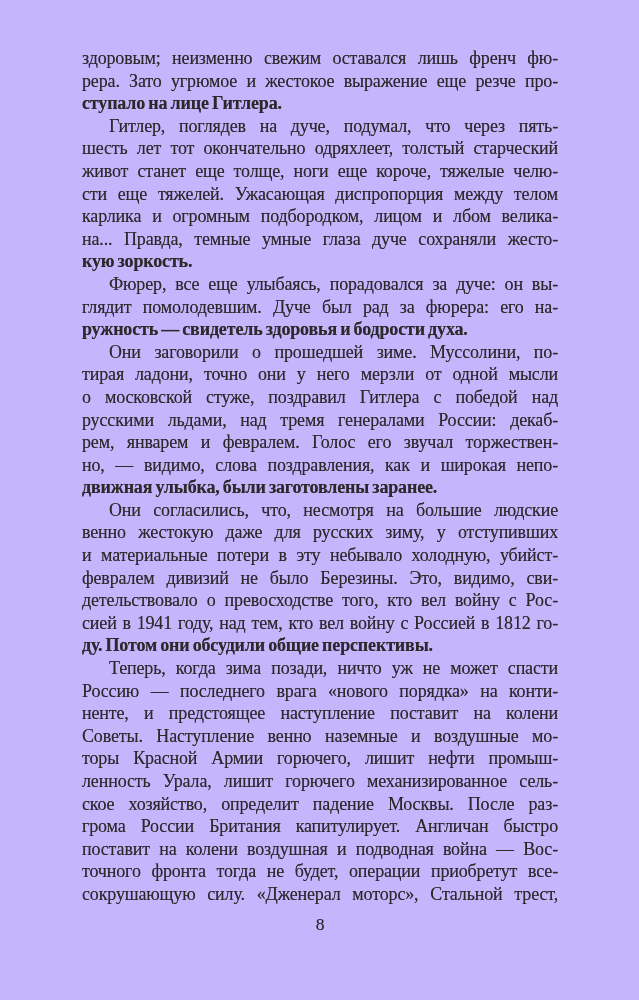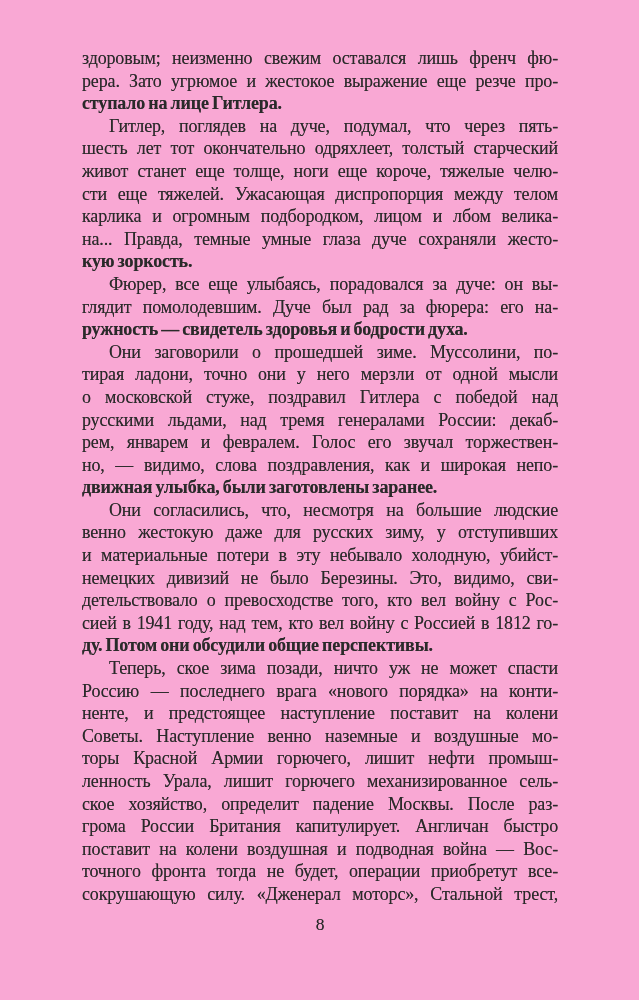--- a/index.html
+++ b/index.html
@@ -4,21 +4,21 @@
 <style>
   html, body {
     margin: 0;
     padding: 0;
     background: #ffffff;
   }
   .page {
     position: relative;
     width: 639px;
     height: 1000px;
-    background: #f9a8d4;
+    background: #c4b5fd;
     font-family: "Liberation Serif", "DejaVu Serif", serif;
     color: #2a2a2a;
     overflow: hidden;
   }
   .text-block {
     position: absolute;
     left: 82px;
     top: 47px;
     width: 476px;
     font-size: 18px;
@@ -89,27 +89,27 @@
         <div class="line">о московской стуже, поздравил Гитлера с победой над</div>
         <div class="line">русскими льдами, над тремя генералами России: декаб-</div>
         <div class="line">рем, январем и февралем. Голос его звучал торжествен-</div>
         <div class="line">но, — видимо, слова поздравления, как и широкая непо-</div>
         <div class="line lastline">движная улыбка, были заготовлены заранее.</div>
       </div>
       <div class="paragraph">
         <div class="line indent">Они согласились, что, несмотря на большие людские</div>
         <div class="line">венно жестокую даже для русских зиму, у отступивших</div>
         <div class="line">и материальные потери в эту небывало холодную, убийст-</div>
-        <div class="line">немецких дивизий не было Березины. Это, видимо, сви-</div>
+        <div class="line">февралем дивизий не было Березины. Это, видимо, сви-</div>
         <div class="line">детельствовало о превосходстве того, кто вел войну с Рос-</div>
         <div class="line">сией в 1941 году, над тем, кто вел войну с Россией в 1812  го-</div>
         <div class="line lastline">ду. Потом они обсудили общие перспективы.</div>
       </div>
       <div class="paragraph">
-        <div class="line indent">Теперь, ское зима позади, ничто уж не может спасти</div>
+        <div class="line indent">Теперь, когда зима позади, ничто уж не может спасти</div>
         <div class="line">Россию — последнего врага «нового порядка» на конти-</div>
         <div class="line">ненте, и предстоящее наступление поставит на колени</div>
         <div class="line">Советы. Наступление венно наземные и воздушные мо-</div>
         <div class="line">торы Красной Армии горючего, лишит нефти промыш-</div>
         <div class="line">ленность Урала, лишит горючего механизированное сель-</div>
         <div class="line">ское хозяйство, определит падение Москвы. После раз-</div>
         <div class="line">грома России Британия капитулирует. Англичан быстро</div>
         <div class="line">поставит на колени воздушная и подводная война — Вос-</div>
         <div class="line">точного фронта тогда не будет, операции приобретут все-</div>
         <div class="line">сокрушающую силу. «Дженерал моторс», Стальной трест,</div>

